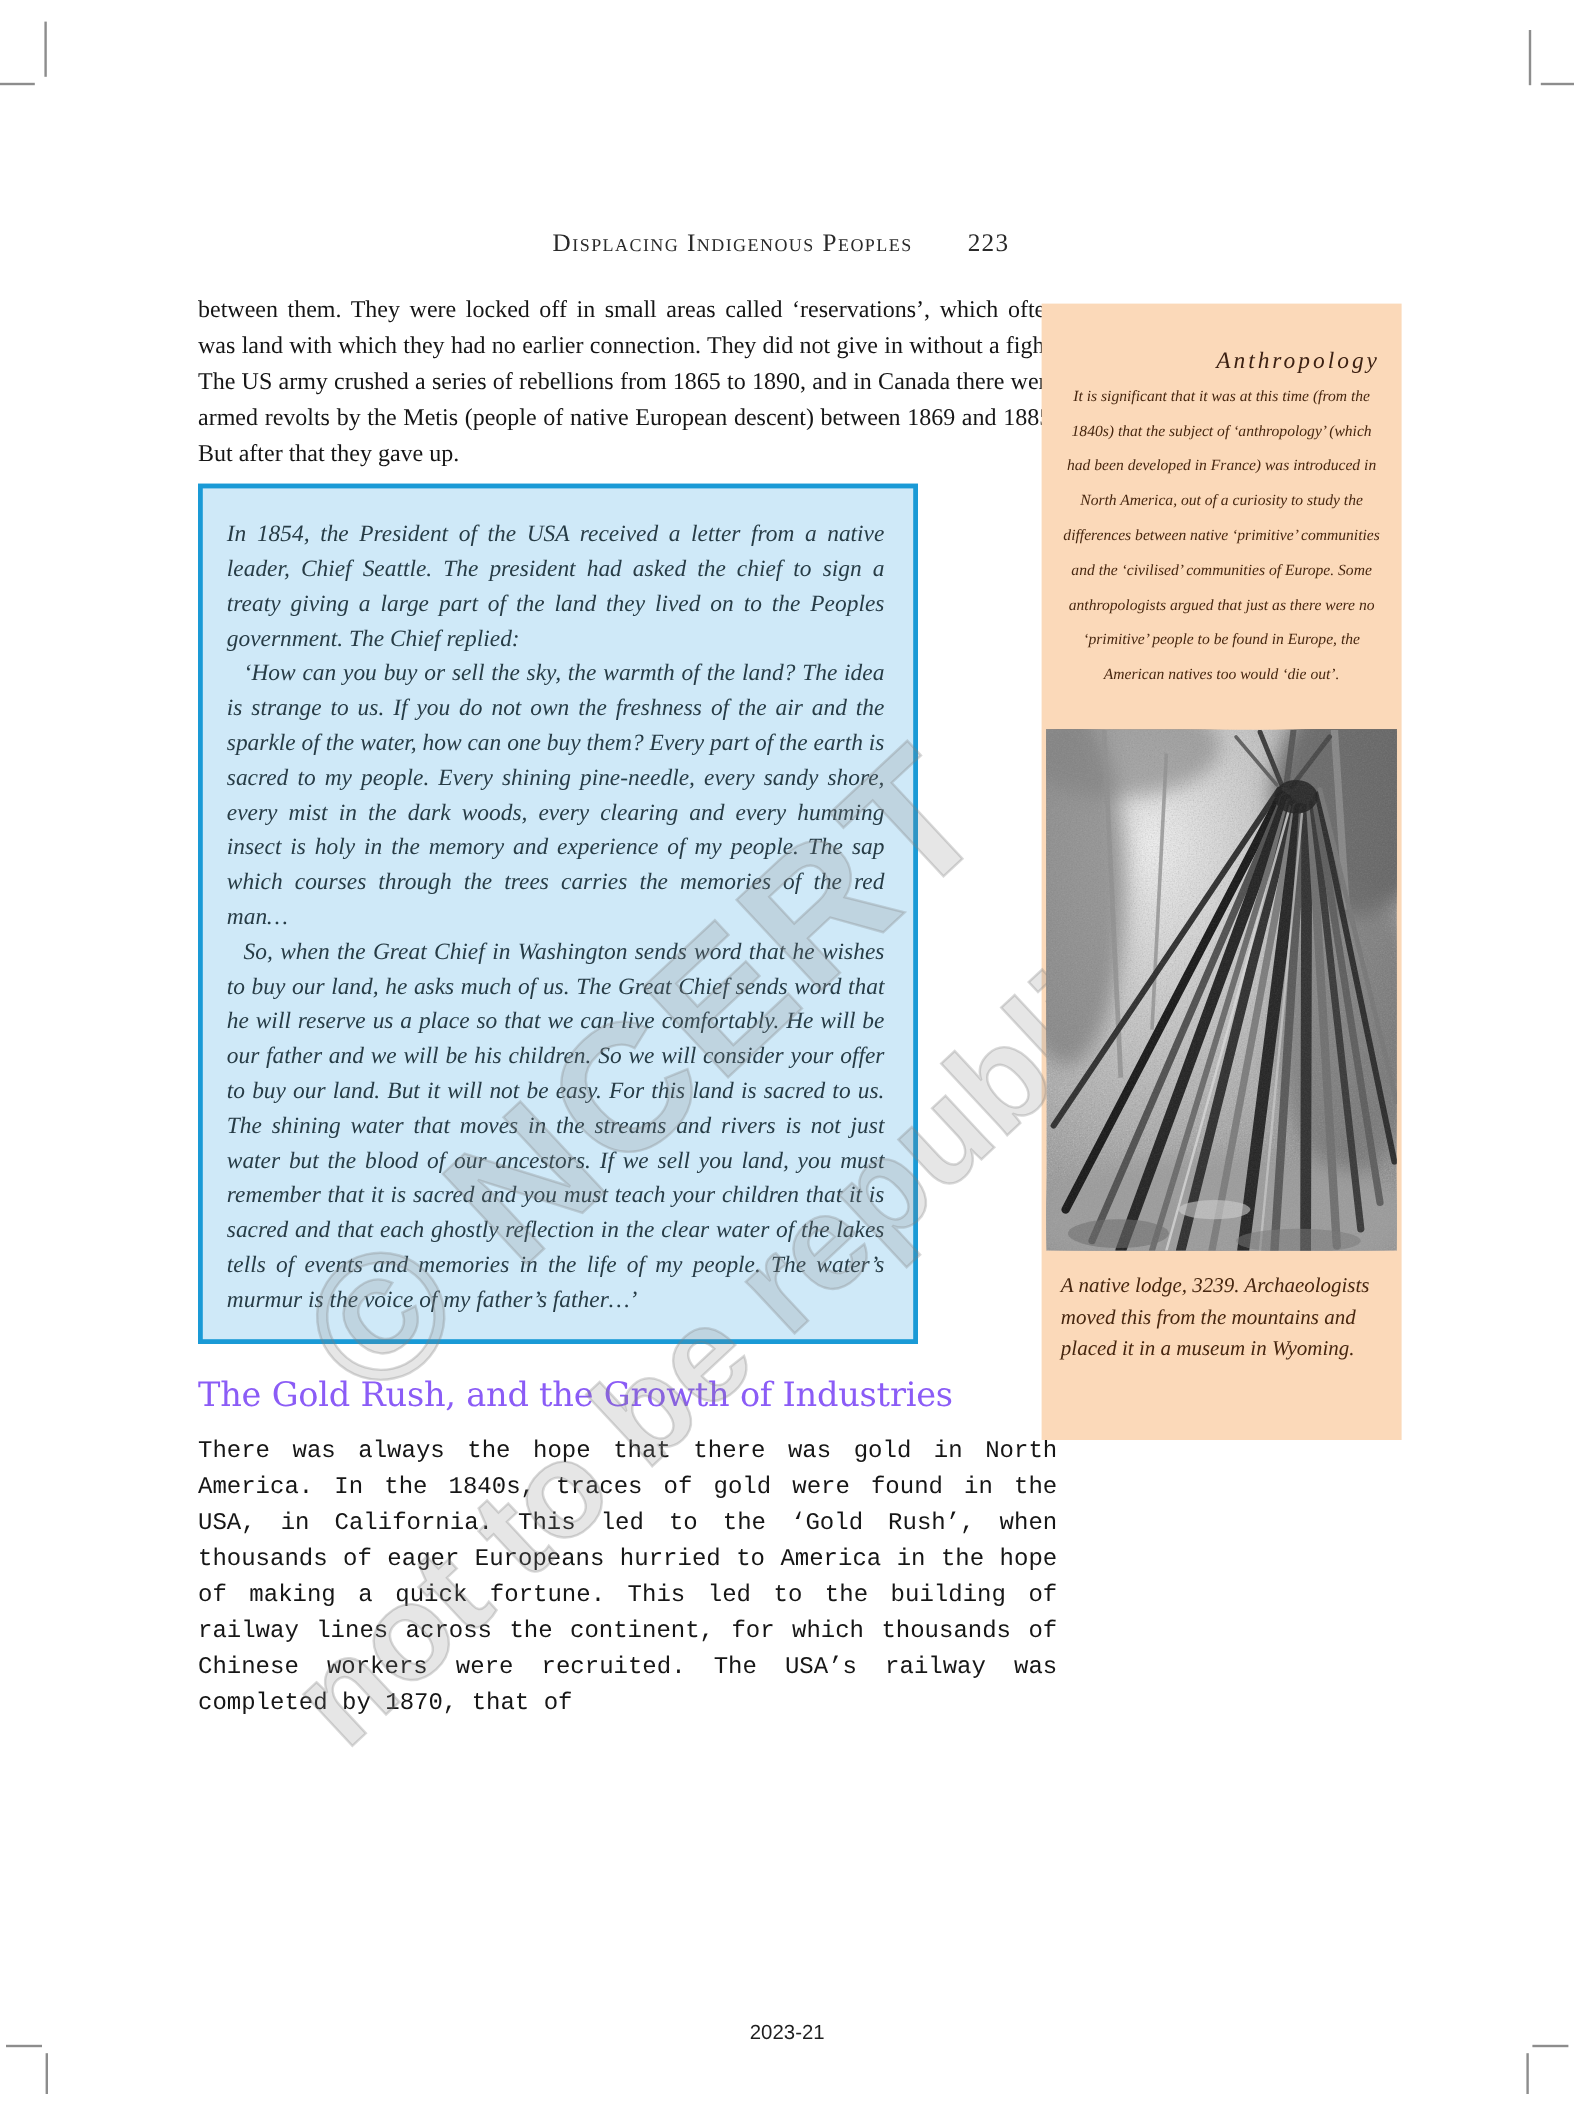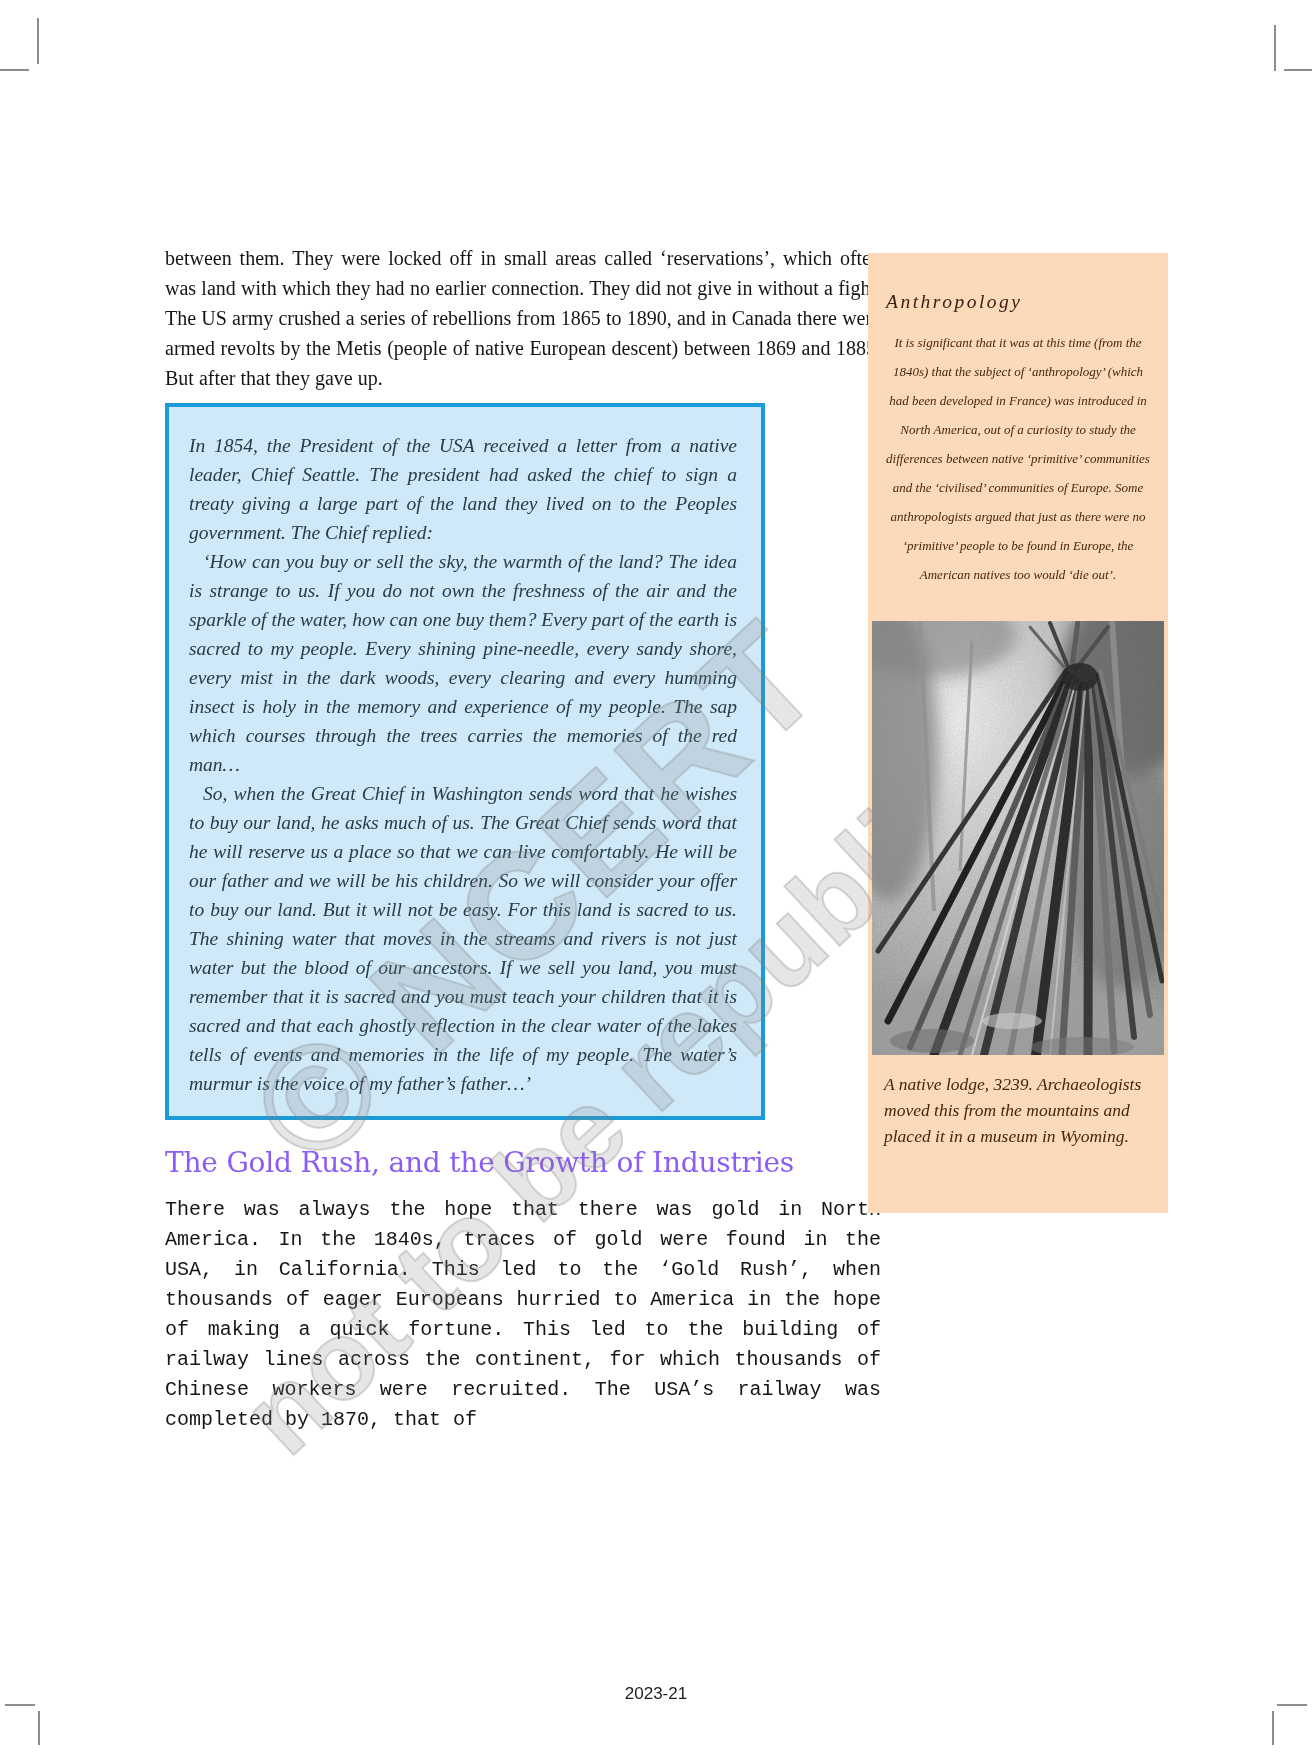--- a/index.html
+++ b/index.html
@@ -35,21 +35,21 @@
   }
   .second-par { margin-top:14px;font-family:Liberation Mono, monospace; }
 
   
   .sidebar {
     position:absolute; left:868px; top:253px; width:300px;
     background:#fbd9b9; padding-bottom:64px;
   }
   .anthro { padding:38px 18px 26px 18px; }
   .anthro-title {
-    margin:0 0 15px 0; text-align:left; font-style:italic; font-weight:normal;
+    margin:0 0 2px 0; text-align:right; font-style:italic; font-weight:normal;
     font-size:19.5px; letter-spacing:2.5px; color:#3c2113;
   }
   .anthro-body {
     margin:0; text-align:center; font-style:italic;
     font-size:13px; line-height:29px; color:#46260f;
   }
   .lodge-figure { margin:6px 0 0 0; padding:0; position:relative; z-index:6; }
   .photo { display:block; margin:0 auto; width:292px; height:434px; }
   .lodge-figure figcaption {
     padding:16px 12px 0 16px; font-style:italic;
@@ -81,20 +81,23 @@
 
   <div class="crop" style="left:37px;top:18px;width:2px;height:46px;"></div>
   <div class="crop" style="left:0;top:69px;width:29px;height:2px;"></div>
   <div class="crop" style="left:1274px;top:25px;width:2px;height:46px;"></div>
   <div class="crop" style="left:1284px;top:69px;width:28px;height:2px;"></div>
   <div class="crop" style="left:5px;top:1704px;width:30px;height:2px;"></div>
   <div class="crop" style="left:38px;top:1711px;width:2px;height:34px;"></div>
   <div class="crop" style="left:1277px;top:1704px;width:30px;height:2px;"></div>
   <div class="crop" style="left:1272px;top:1711px;width:2px;height:34px;"></div>
 
+  <div class="header">
+    <span class="running-title">Displacing Indigenous Peoples</span><span class="page-num">223</span>
+  </div>
 
   <div class="left-col">
     <p class="body-par">between them. They were locked off in small areas called ‘reservations’, which often was land with which they had no earlier connection. They did not give in without a fight. The US army crushed a series of rebellions from 1865 to 1890, and in Canada there were armed revolts by the Metis (people of native European descent) between 1869 and 1885. But after that they gave up.</p>
 
     <div class="quote-box">
       <p>In 1854, the President of the USA received a letter from a native leader, Chief Seattle. The president had asked the chief to sign a treaty giving a large part of the land they lived on to the Peoples government. The Chief replied:</p>
       <p class="q">‘How can you buy or sell the sky, the warmth of the land? The idea is strange to us. If you do not own the freshness of the air and the sparkle of the water, how can one buy them? Every part of the earth is sacred to my people. Every shining pine-needle, every sandy shore, every mist in the dark woods, every clearing and every humming insect is holy in the memory and experience of my people. The sap which courses through the trees carries the memories of the red man…</p>
       <p class="q">So, when the Great Chief in Washington sends word that he wishes to buy our land, he asks much of us. The Great Chief sends word that he will reserve us a place so that we can live comfortably. He will be our father and we will be his children. So we will consider your offer to buy our land. But it will not be easy. For this land is sacred to us. The shining water that moves in the streams and rivers is not just water but the blood of our ancestors. If we sell you land, you must remember that it is sacred and you must teach your children that it is sacred and that each ghostly reflection in the clear water of the lakes tells of events and memories in the life of my people. The water’s murmur is the voice of my father’s father…’</p>
     </div>
 

